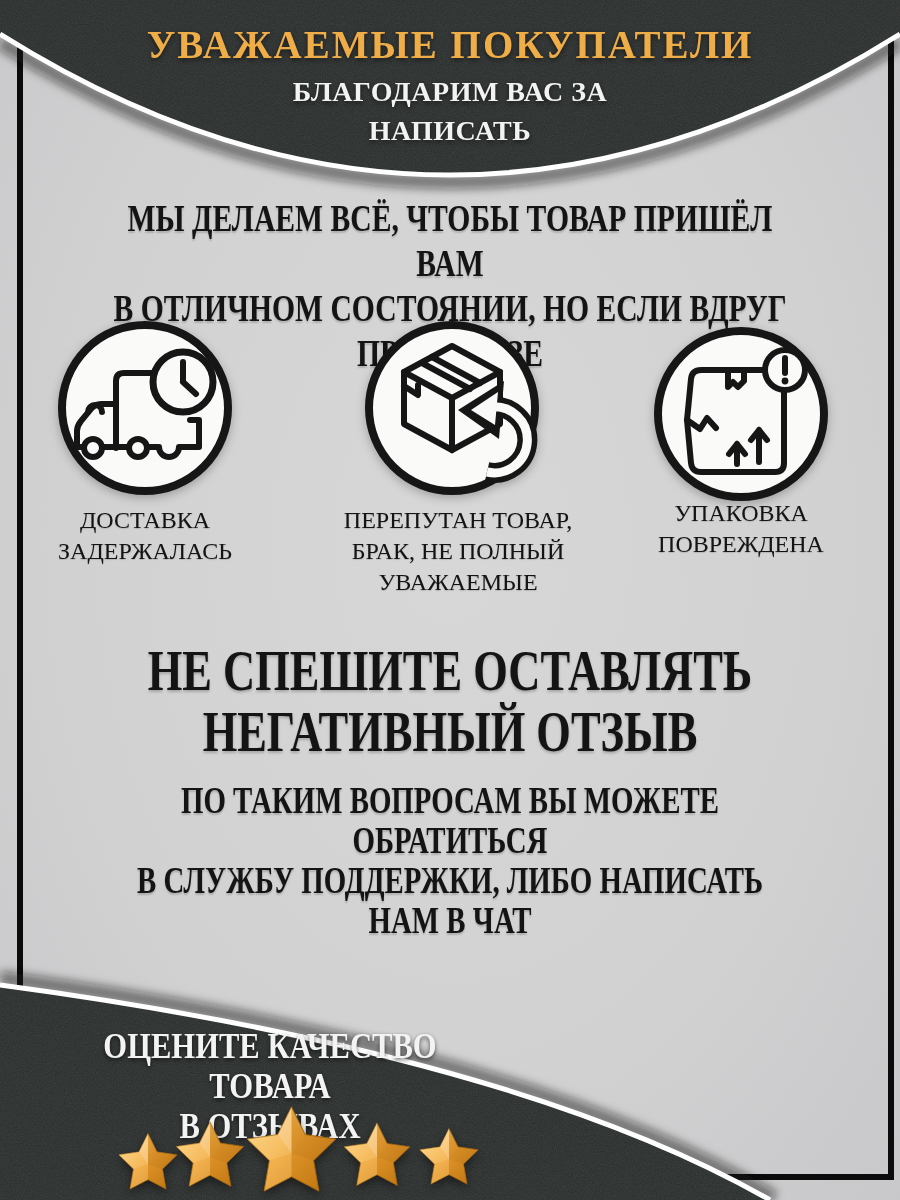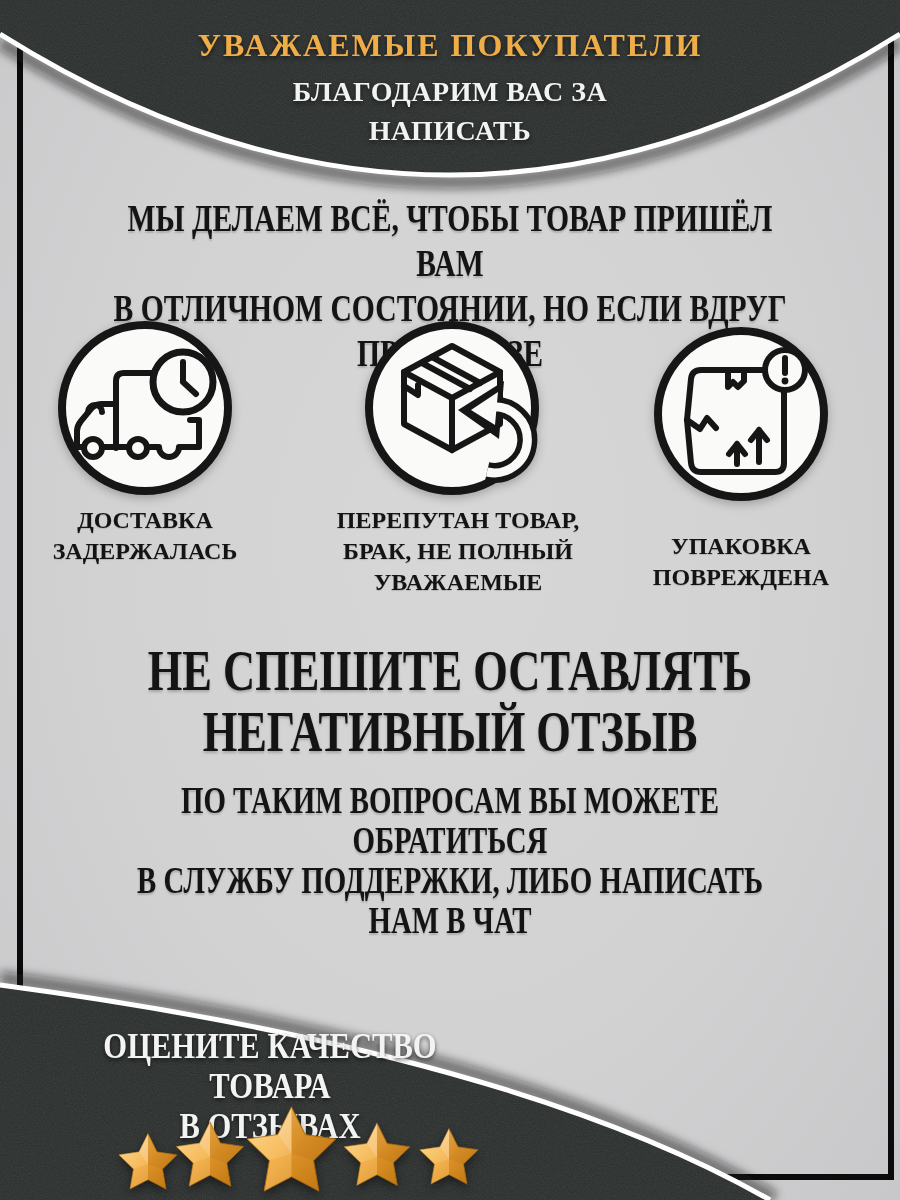--- a/index.html
+++ b/index.html
@@ -9,29 +9,29 @@
     font-family:"Liberation Serif","DejaVu Serif",serif;
   }
   .bg-svg{position:absolute;left:0;top:0;width:900px;height:1200px;}
   .txt{
     position:absolute;left:0;width:900px;text-align:center;font-weight:700;
     white-space:pre-line;color:#141414;
   }
   .cond78{transform:scaleX(0.78);transform-origin:50% 50%;}
   .cond76{transform:scaleX(0.76);transform-origin:50% 50%;}
   .cond85{transform:scaleX(0.85);transform-origin:50% 50%;}
-  .gold-title{top:22px;font-size:32px;line-height:46px;letter-spacing:2px;color:#EFAD47;
+  .gold-title{top:22px;font-size:39px;line-height:46px;letter-spacing:2px;color:#EFAD47;
     text-shadow:0 2px 5px rgba(0,0,0,0.55);}
   .subtitle{top:72px;font-size:28px;line-height:39px;color:#f2f2f2;letter-spacing:0.5px;
     text-shadow:0 2px 5px rgba(0,0,0,0.55);}
   .intro{top:196px;font-size:38px;line-height:45px;text-shadow:0 2px 2px rgba(0,0,0,0.18);}
   .warning{top:640px;font-size:57px;line-height:61px;text-shadow:0 2px 3px rgba(0,0,0,0.22);}
   .support{top:780px;font-size:38px;line-height:40px;text-shadow:0 2px 2px rgba(0,0,0,0.18);}
   .icon-svg{position:absolute;width:180px;height:180px;filter:drop-shadow(0 3px 5px rgba(0,0,0,0.25));}
-  .icon-label{position:absolute;text-align:center;font-weight:700;white-space:pre-line;
+  .icon-label{position:absolute;text-align:center;font-weight:400;white-space:pre-line;
     font-size:24px;line-height:31px;color:#141414;text-shadow:0 1px 1px rgba(0,0,0,0.15);}
   .footer-title{position:absolute;left:0;top:1026px;width:540px;text-align:center;font-weight:700;
     white-space:pre-line;font-size:36px;line-height:40px;color:#f3f3f3;
     text-shadow:0 2px 5px rgba(0,0,0,0.6);}
   .star{position:absolute;filter:drop-shadow(0 4px 5px rgba(0,0,0,0.45));}
 </style>
 </head>
 <body>
 
 <div class="canvas">
@@ -138,21 +138,21 @@
       <path d="M134,34 v15"></path>
     </g>
     <circle cx="134" cy="57" r="3.4" fill="#161616"></circle>
   </svg>
 
   <div class="icon-label" style="left:25px;top:505px;width:240px">ДОСТАВКА
 ЗАДЕРЖАЛАСЬ</div>
   <div class="icon-label" style="left:322px;top:505px;width:272px">ПЕРЕПУТАН ТОВАР,
 БРАК, НЕ ПОЛНЫЙ
 УВАЖАЕМЫЕ</div>
-  <div class="icon-label" style="left:621px;top:531px;width:240px">УПАКОВКА
+  <div class="icon-label" style="left:621px;top:498px;width:240px">УПАКОВКА
 ПОВРЕЖДЕНА</div>
 
   <div class="txt warning cond78">НЕ СПЕШИТЕ ОСТАВЛЯТЬ
 НЕГАТИВНЫЙ ОТЗЫВ</div>
   <div class="txt support cond76">ПО ТАКИМ ВОПРОСАМ ВЫ МОЖЕТЕ ОБРАТИТЬСЯ
 В СЛУЖБУ ПОДДЕРЖКИ, ЛИБО НАПИСАТЬ
 НАМ В ЧАТ</div>
 
   <div class="footer-title cond85">ОЦЕНИТЕ КАЧЕСТВО ТОВАРА
 В ОТЗЫВАХ</div>

